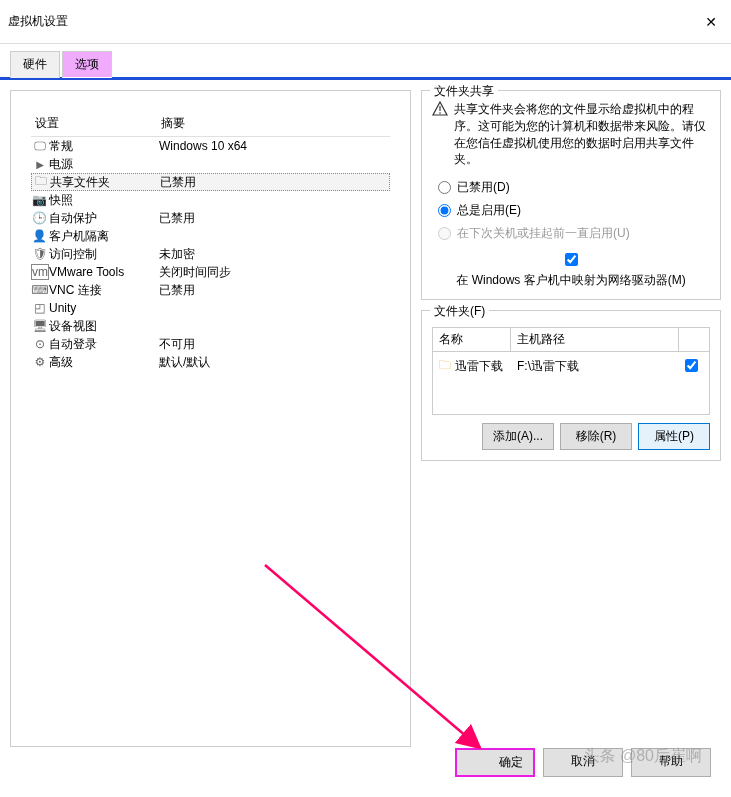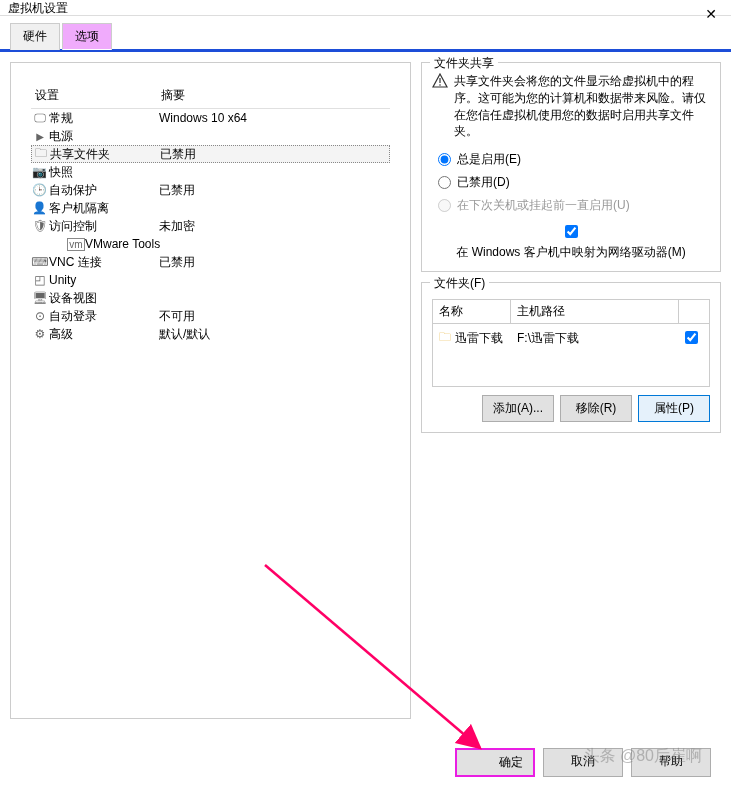--- a/index.html
+++ b/index.html
@@ -6,22 +6,23 @@
     body {
       font-family: "Microsoft YaHei", Arial, sans-serif;
       font-size: 12px;
       background: #fff;
       width: 731px;
       height: 797px;
       position: relative;
       overflow: hidden;
     }
     .titlebar {
-      height: 16px;
-      display: flex;
+      height: 44px;
+      display: flex;
+      align-items: center;
       justify-content: space-between;
       padding: 0 0 0 8px;
       border-bottom: 1px solid #ddd;
     }
     .close-btn {
       width: 40px;
       height: 28px;
       display: flex;
       align-items: center;
       justify-content: center;
@@ -247,22 +248,23 @@
           <span class="icon">👤</span>
           <span class="label">客户机隔离</span>
           <span class="summary"></span>
         </div>
         <div class="list-row">
           <span class="icon">🛡</span>
           <span class="label">访问控制</span>
           <span class="summary">未加密</span>
         </div>
         <div class="list-row">
-          <span class="icon" style="font-size: 10px; border: 1px solid rgb(136, 136, 136); padding: 0px 1px; margin-left: 36px;">vm</span>
+          <span class="icon" style="font-size: 12px; border: 1px solid rgb(136, 136, 136); padding: 0px 1px;">vm</span>
           <span class="label">VMware Tools</span>
+          <span class="summary">关闭时间同步</span>
         </div>
         <div class="list-row">
           <span class="icon">⌨</span>
           <span class="label">VNC 连接</span>
           <span class="summary">已禁用</span>
         </div>
         <div class="list-row">
           <span class="icon">◰</span>
           <span class="label">Unity</span>
           <span class="summary"></span>
@@ -291,26 +293,26 @@
       <div class="warning-box">
         <svg class="warning-icon" viewBox="0 0 16 16">
           <path d="M8 1 L15 14 L1 14 Z" fill="none" stroke="#333" stroke-width="1.2"></path>
           <line x1="8" y1="5" x2="8" y2="10" stroke="#333" stroke-width="1.2"></line>
           <circle cx="8" cy="12" r="0.8" fill="#333"></circle>
         </svg>
         <div style="line-height:1.4;">共享文件夹会将您的文件显示给虚拟机中的程序。这可能为您的计算机和数据带来风险。请仅在您信任虚拟机使用您的数据时启用共享文件夹。</div>
       </div>
       <div class="radio-group">
         <label class="radio-item">
+          <input type="radio" name="share" style="">
+          <span>已禁用(D)</span>
+        </label>
+        <label class="radio-item">
           <input type="radio" name="share" checked="" style="">
           <span>总是启用(E)</span>
-        </label>
-        <label class="radio-item">
-          <input type="radio" name="share" style="">
-          <span>已禁用(D)</span>
         </label>
         <label class="radio-item disabled">
           <input type="radio" name="share" disabled="" style="">
           <span>在下次关机或挂起前一直启用(U)</span>
         </label>
       </div>
       <label class="checkbox-row">
         <input type="checkbox" checked="" style="">
         <span>在 Windows 客户机中映射为网络驱动器(M)</span>
       </label>

